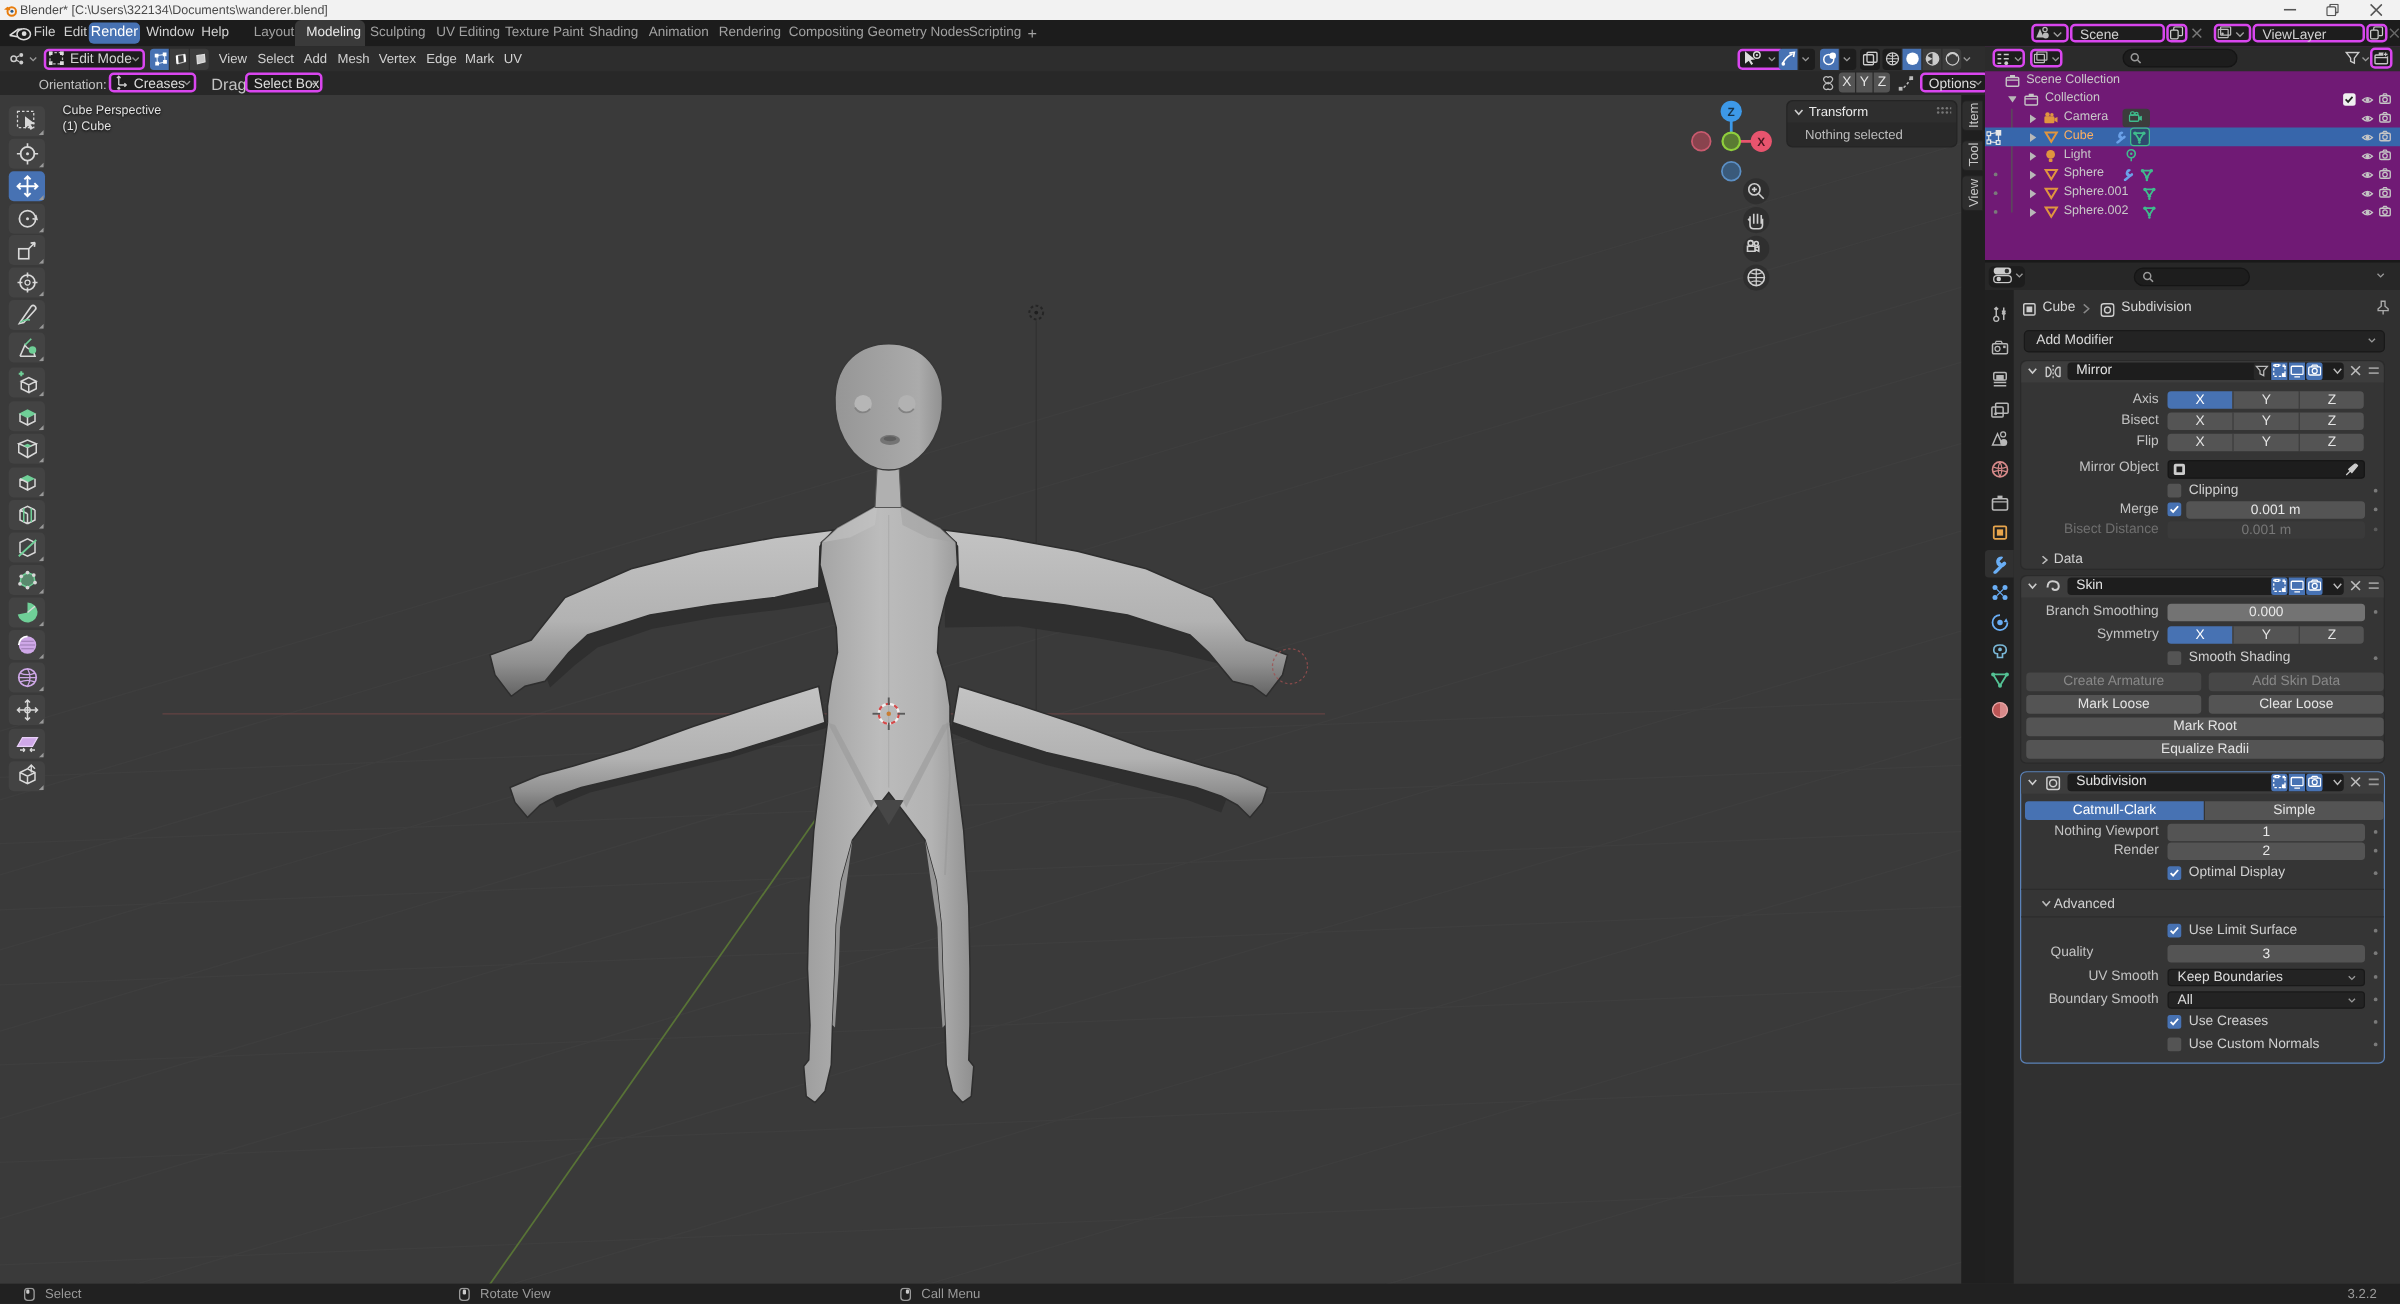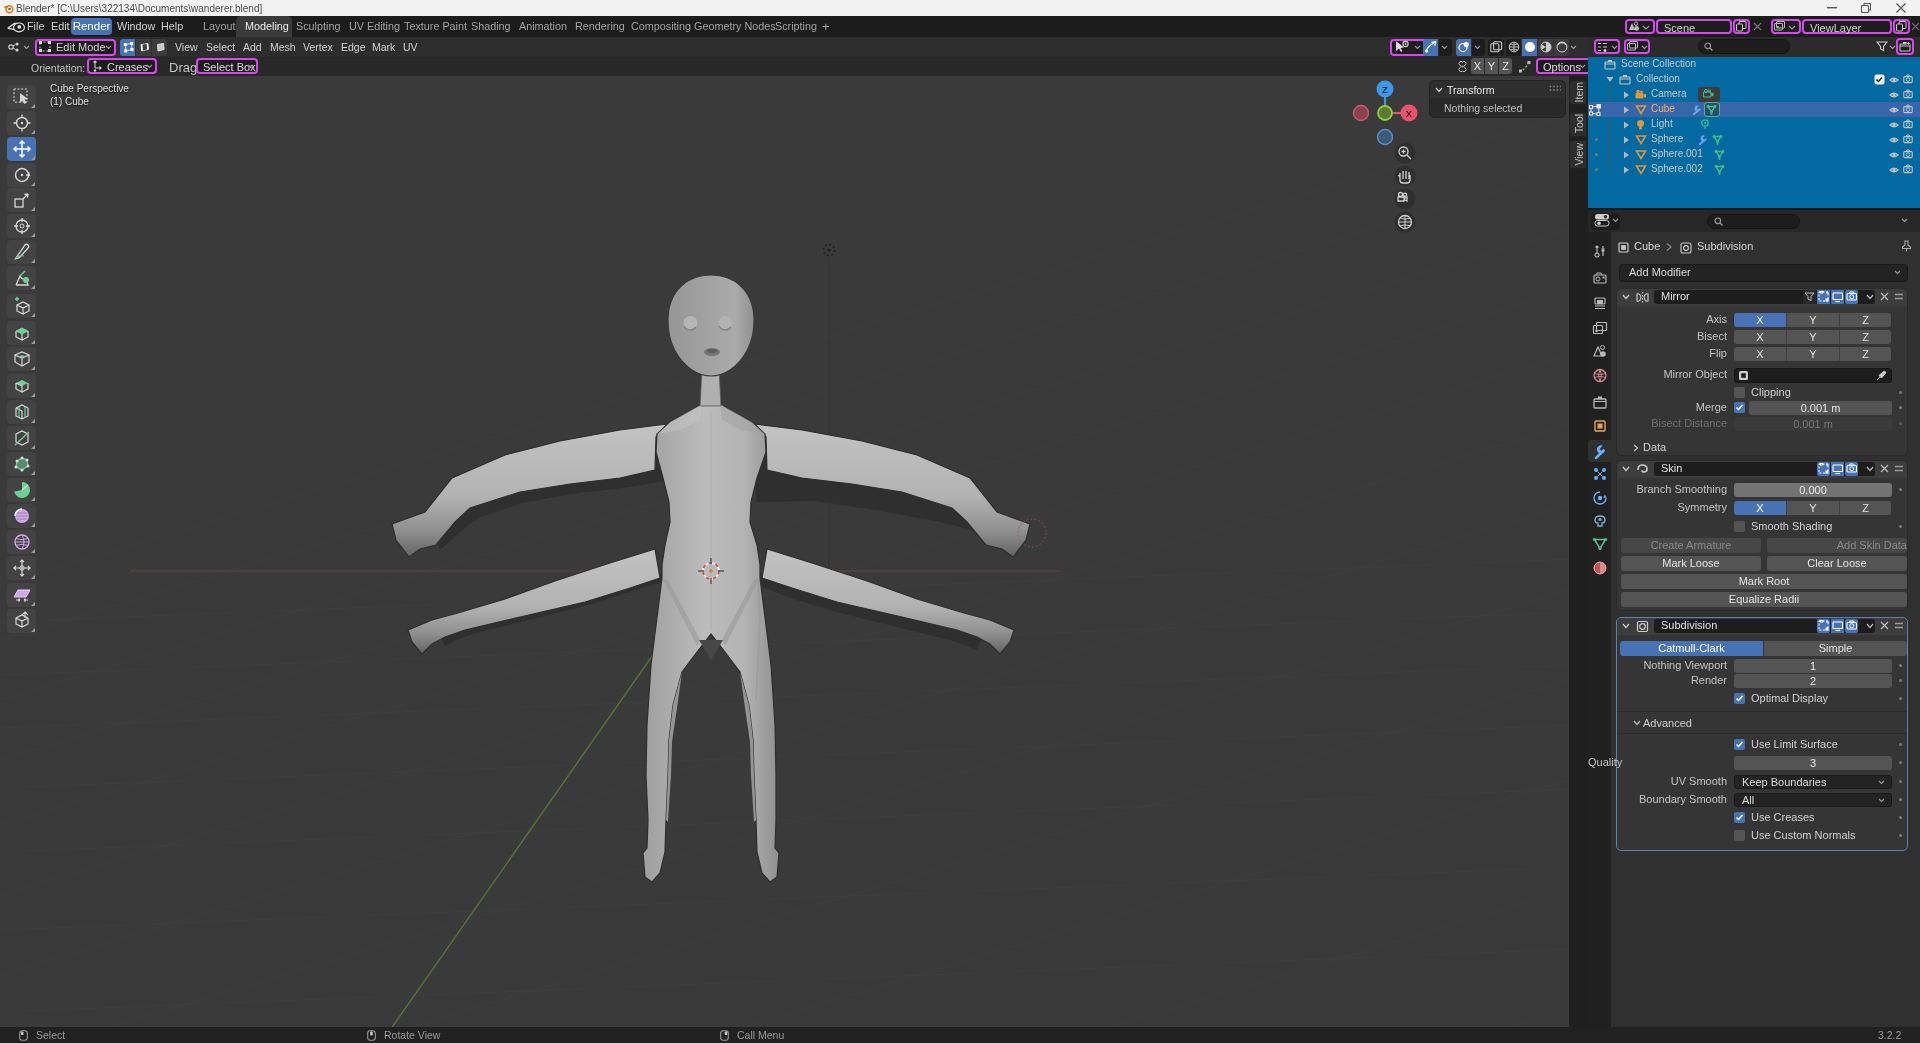--- a/index.html
+++ b/index.html
@@ -4,21 +4,21 @@
 <style>
 *{margin:0;padding:0;box-sizing:border-box}
 html,body{width:1920px;height:1043px;overflow:hidden;background:#303030;font-family:"Liberation Sans",sans-serif;-webkit-font-smoothing:antialiased}
 .a{position:absolute}
 #title{left:0;top:0;width:1920px;height:16px;background:#f2f2f2;color:#4a4a4a;font-size:10px}
 #topbar{left:0;top:16px;width:1920px;height:21px;background:#1c1c1c}
 #vheader{left:0;top:37px;width:1588px;height:20px;background:#2d2d2d}
 #vtools{left:0;top:57px;width:1588px;height:19px;background:#282828}
 #viewport{left:0;top:76px;width:1588px;height:951px;background:#3a3a3a;overflow:hidden}
 #tabband{left:1569px;top:76px;width:19px;height:951px;background:#1f1f1f}
-#outliner{left:1588px;top:37px;width:332px;height:171px;background:#0369a1}
+#outliner{left:1588px;top:37px;width:332px;height:171px;background:#701a75}
 #props{left:1588px;top:208px;width:332px;height:819px;background:#303030}
 #status{left:0;top:1027px;width:1920px;height:16px;background:#212121;color:#9a9a9a;font-size:10.5px}
 .mtxt{color:#d2d2d2;font-size:11px;line-height:21px}
 .tabtxt{color:#a2a2a2;font-size:11px;line-height:21px}
 .lbl{color:#c3c3c3;font-size:11px;line-height:14px}
 .pill{background:#4772b3;border-radius:4px;color:#fff}
 .dd{background:#1d1d1d;border-radius:4px;border:2px solid #d946ef}
 .btn{background:#545454;border-radius:3px;color:#e4e4e4;font-size:11px;text-align:center}
 .btnblue{background:#4772b3;border-radius:3px;color:#fff;font-size:11px;text-align:center}
 .chk{width:11px;height:11px;border-radius:2px;background:#545454}
@@ -1099,21 +1099,21 @@
     <span class="a" style="left:146px;top:275px;width:158px;height:14px;background:#737373;border-radius:3px;text-align:center;font-size:11px;line-height:14px;color:#e8e8e8">0.000</span>
     <span class="a dot" style="left:311px;top:280px"></span>
 <span class="a" style="left:0px;top:293px;width:139px;text-align:right;font-size:11px;color:#c3c3c3">Symmetry</span>
     <span class="a btnblue" style="left:146px;top:293px;width:52px;height:14px;line-height:14px;border-radius:3px 0 0 3px;">X</span>
     <span class="a btn" style="left:198px;top:293px;width:53px;height:14px;line-height:14px;border-radius:0;border-left:1px solid #3f3f3f;">Y</span>
     <span class="a btn" style="left:251px;top:293px;width:52px;height:14px;line-height:14px;border-radius:0 3px 3px 0;border-left:1px solid #3f3f3f;">Z</span>
 <span class="a chk" style="left:146px;top:313px"></span>
     <span class="a" style="left:163px;top:312px;font-size:11px;color:#d0d0d0">Smooth Shading</span>
     <span class="a dot" style="left:311px;top:317px"></span>
 <span class="a" style="left:33px;top:330px;width:140px;height:15px;background:#474747;border-radius:3px;text-align:center;font-size:11px;line-height:15px;color:#888">Create Armature</span>
-    <span class="a" style="left:179px;top:330px;width:140px;height:15px;background:#474747;border-radius:3px;text-align:right;font-size:11px;line-height:15px;color:#888">Add Skin Data</span>
+    <span class="a" style="left:179px;top:330px;width:140px;height:15px;background:#474747;border-radius:3px;text-align:center;font-size:11px;line-height:15px;color:#888">Add Skin Data</span>
 <span class="a" style="left:33px;top:348px;width:140px;height:15px;background:#545454;border-radius:3px;text-align:center;font-size:11px;line-height:15px;color:#e4e4e4">Mark Loose</span>
     <span class="a" style="left:179px;top:348px;width:140px;height:15px;background:#545454;border-radius:3px;text-align:center;font-size:11px;line-height:15px;color:#e4e4e4">Clear Loose</span>
 <span class="a" style="left:33px;top:366px;width:286px;height:15px;background:#545454;border-radius:3px;text-align:center;font-size:11px;line-height:15px;color:#e4e4e4">Mark Root</span>
 <span class="a" style="left:33px;top:384px;width:286px;height:15px;background:#545454;border-radius:3px;text-align:center;font-size:11px;line-height:15px;color:#e4e4e4">Equalize Radii</span>
 <div class="a panel" style="left:28px;top:409px;width:292px;height:234px;border:1px solid #5b82b8"></div>
     <div class="a phead" style="left:29px;top:410px;width:290px;height:17px"></div>
 <svg class="a" style="left:34px;top:415px" width="8" height="6" viewBox="0 0 8 6">
       <path d="M1,1 L4,4.5 L7,1" stroke="#ccc" fill="none" stroke-width="1.3"></path>
     </svg>
     <svg class="a" style="left:48px;top:412px" width="13" height="13" viewBox="0 0 13 13">
@@ -1167,21 +1167,21 @@
       <path d="M1,1 L4,4.5 L7,1" stroke="#bbb" fill="none" stroke-width="1.3"></path>
     </svg>
     <span class="a" style="left:55px;top:509px;font-size:11px;color:#d0d0d0">Advanced</span>
 <span class="a" style="left:29px;top:525px;width:290px;height:1px;background:#2c2c2c"></span>
 <span class="a chkon" style="left:146px;top:531px"></span>
     <svg class="a" style="left:147px;top:532px" width="9" height="9" viewBox="0 0 9 9">
       <path d="M1.5,4.5 L3.5,6.5 L7.5,2" stroke="#fff" stroke-width="1.5" fill="none"></path>
     </svg>
     <span class="a" style="left:163px;top:530px;font-size:11px;color:#d0d0d0">Use Limit Surface</span>
     <span class="a dot" style="left:311px;top:535px"></span>
-<span class="a" style="left:0px;top:548px;width:139px;text-align:left;font-size:11px;color:#c3c3c3">Quality</span>
+<span class="a" style="left:0px;top:548px;width:139px;text-align:center;font-size:11px;color:#c3c3c3">Quality</span>
     <span class="a" style="left:146px;top:548px;width:158px;height:14px;background:#545454;border-radius:3px;text-align:center;font-size:11px;line-height:14px;color:#e8e8e8">3</span>
     <span class="a dot" style="left:311px;top:553px"></span>
 <span class="a" style="left:0px;top:567px;width:139px;text-align:right;font-size:11px;color:#c3c3c3">UV Smooth</span>
     <span class="a" style="left:146px;top:567px;width:158px;height:14px;background:#232323;border:1px solid #191919;border-radius:3px"></span>
     <span class="a" style="left:154px;top:568px;font-size:11px;color:#ddd">Keep Boundaries</span>
     <svg class="a" style="left:290px;top:572px" width="7" height="5" viewBox="0 0 7 5">
       <path d="M1,1 L3.5,3.5 L6,1" stroke="#999" fill="none" stroke-width="1.1"></path>
     </svg>
     <span class="a dot" style="left:311px;top:572px"></span>
 <span class="a" style="left:0px;top:585px;width:139px;text-align:right;font-size:11px;color:#c3c3c3">Boundary Smooth</span>

